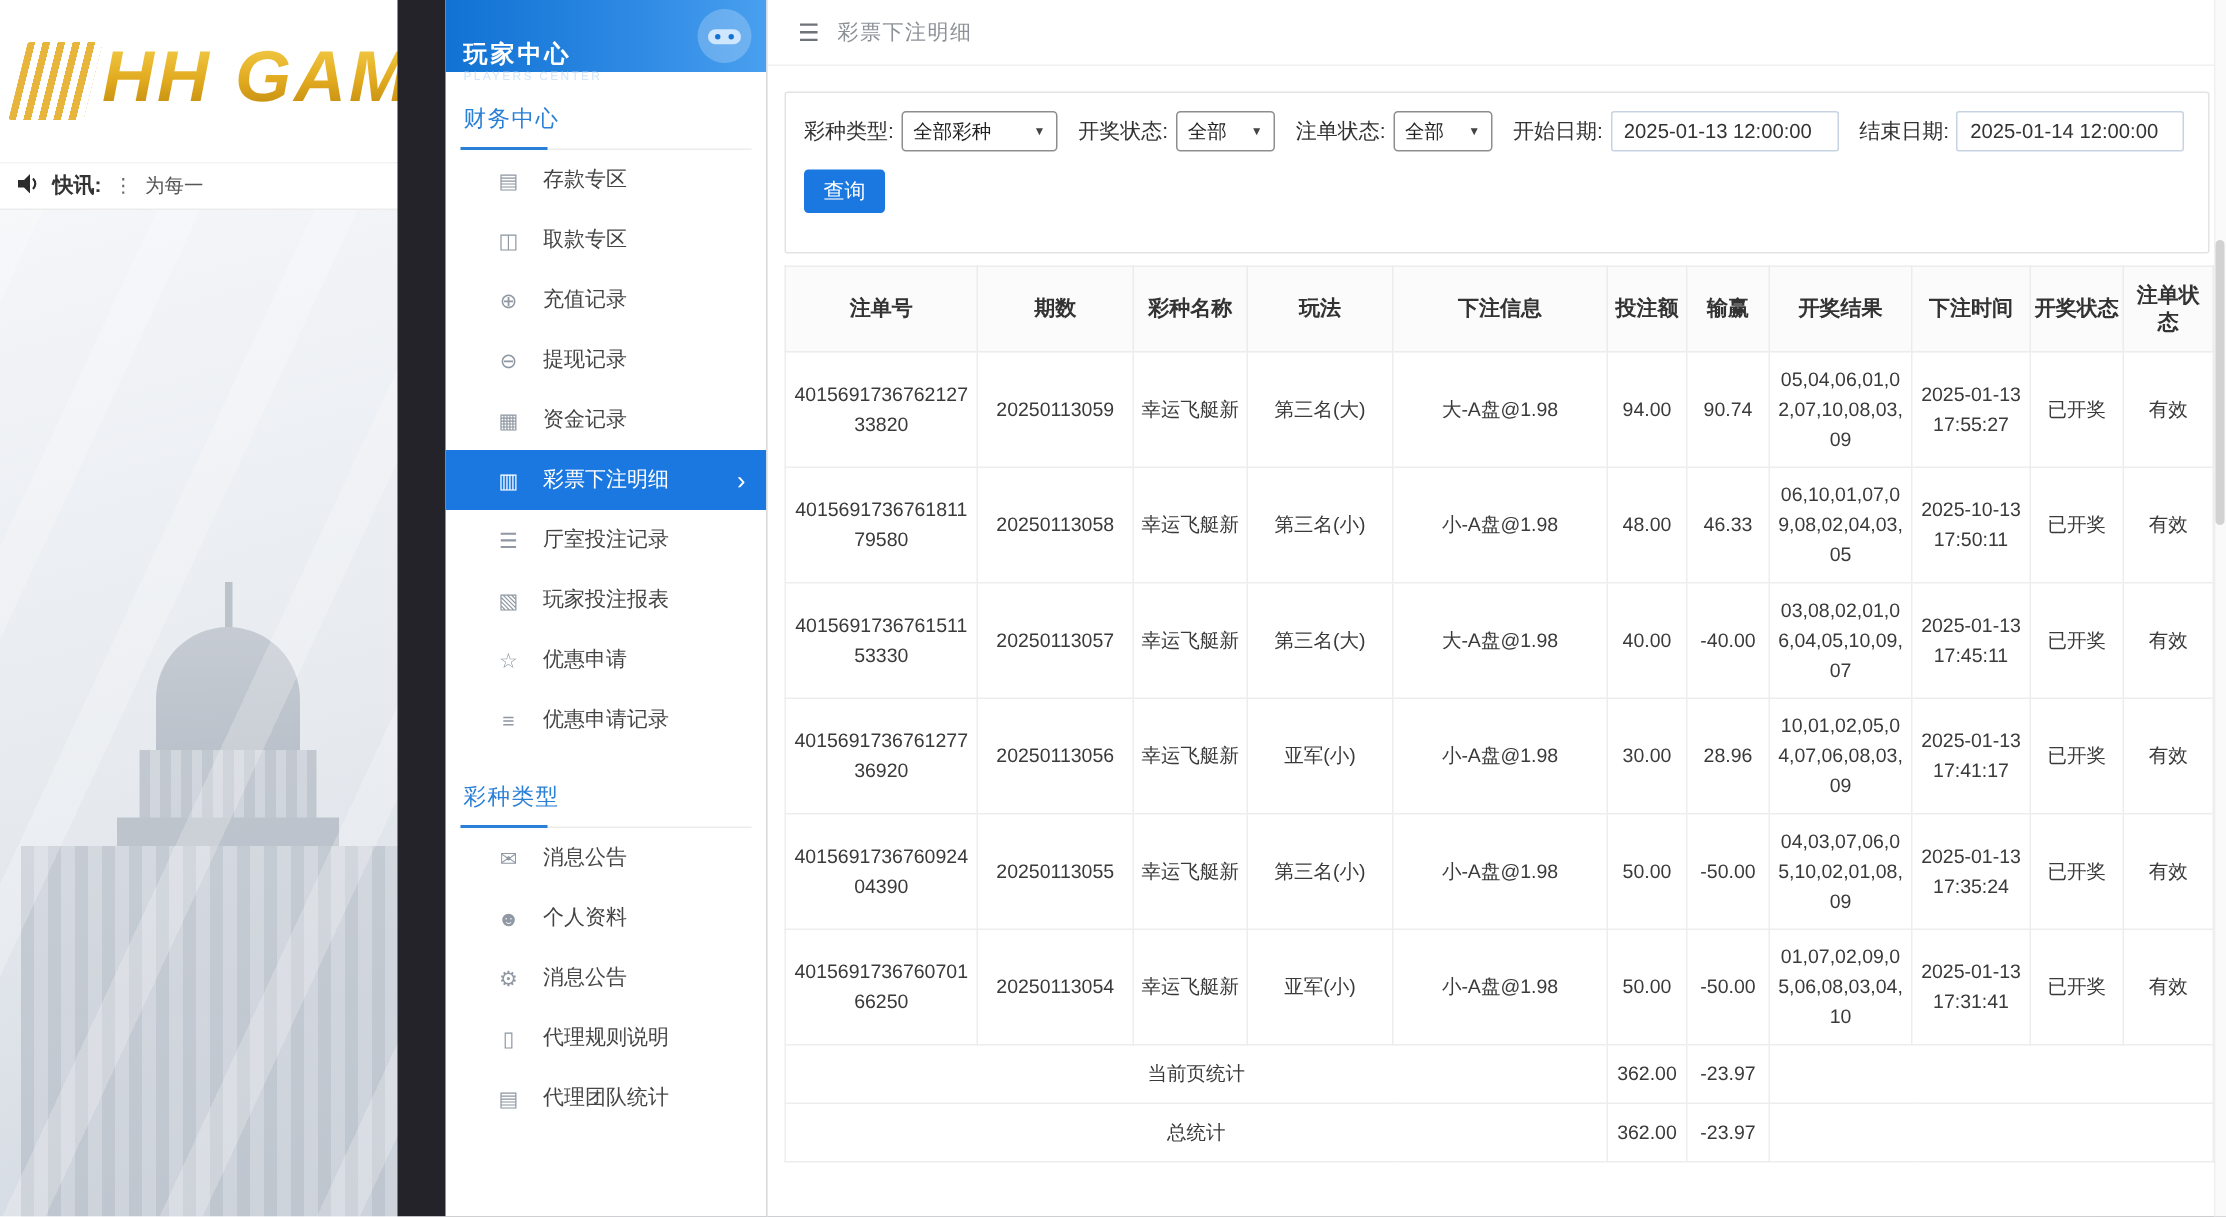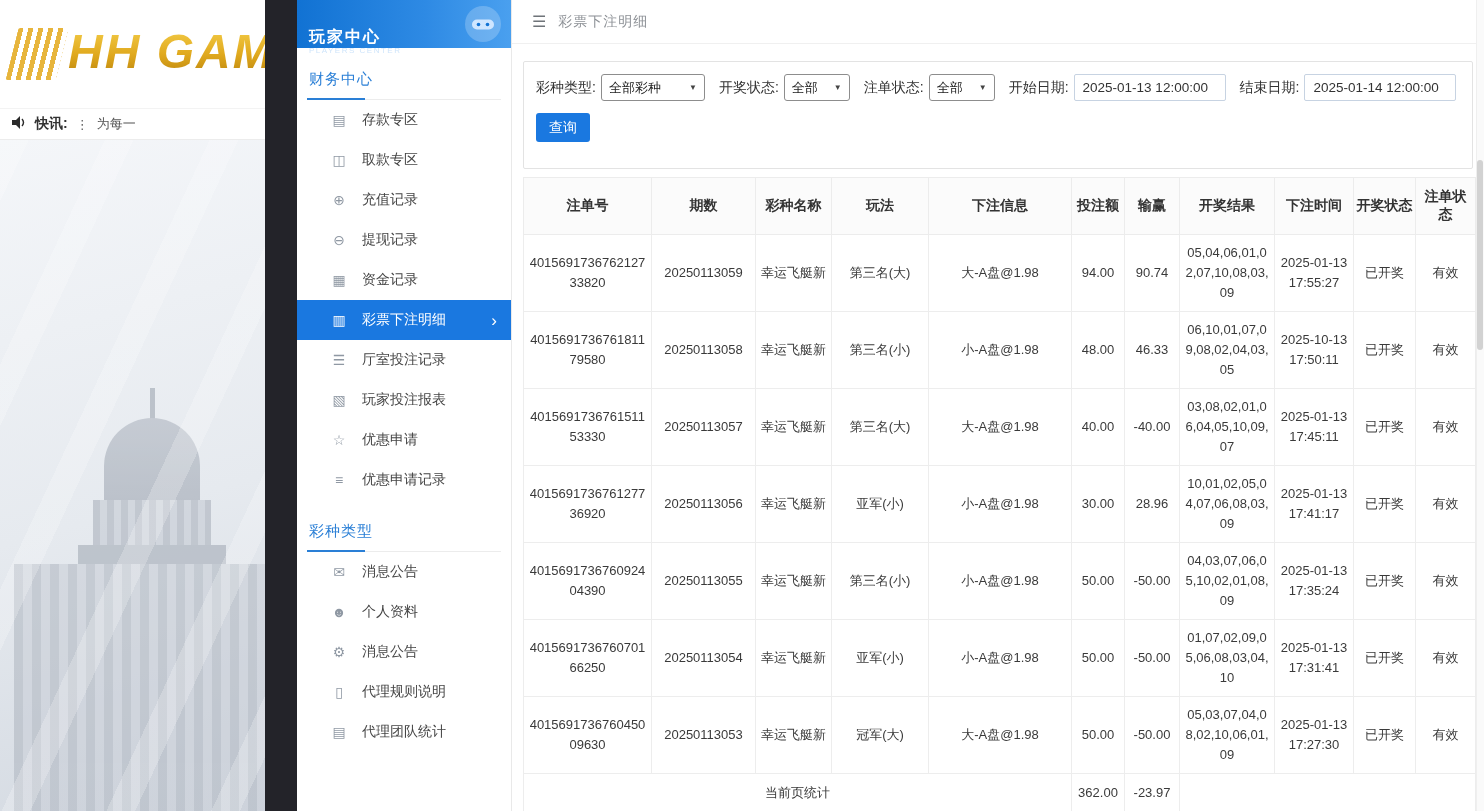--- a/index.html
+++ b/index.html
@@ -353,33 +353,20 @@
             <td>幸运飞艇新</td>
             <td>亚军(小)</td>
             <td>小-A盘@1.98</td>
             <td>50.00</td>
             <td>-50.00</td>
             <td>01,07,02,09,05,06,08,03,04,10</td>
             <td>2025-01-13 17:31:41</td>
             <td>已开奖</td>
             <td>有效</td>
           </tr>
-          <tr>
-            <td>401569173676045009630</td>
-            <td>20250113053</td>
-            <td>幸运飞艇新</td>
-            <td>冠军(大)</td>
-            <td>大-A盘@1.98</td>
-            <td>50.00</td>
-            <td>-50.00</td>
-            <td>05,03,07,04,08,02,10,06,01,09</td>
-            <td>2025-01-13 17:27:30</td>
-            <td>已开奖</td>
-            <td>有效</td>
-          </tr>
           <tr class="summary">
             <td colspan="5">当前页统计</td>
             <td>362.00</td>
             <td>-23.97</td>
             <td colspan="4"></td>
           </tr>
           <tr class="summary">
             <td colspan="5">总统计</td>
             <td>362.00</td>
             <td>-23.97</td>

